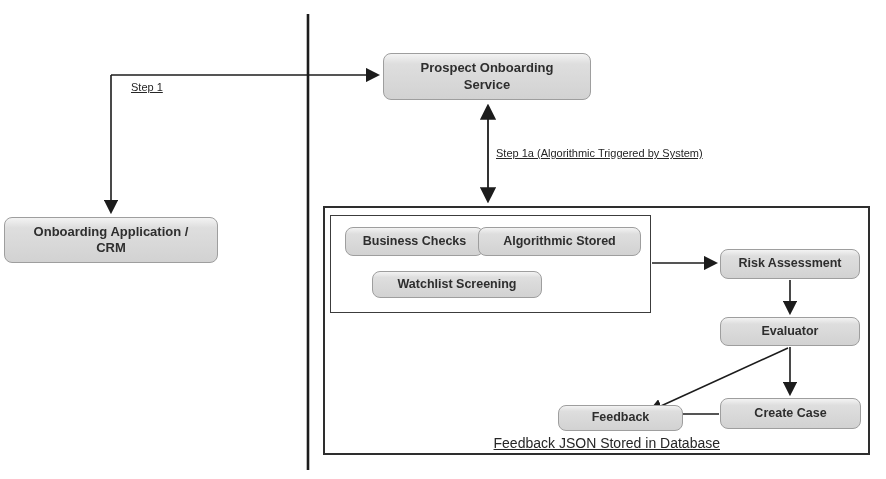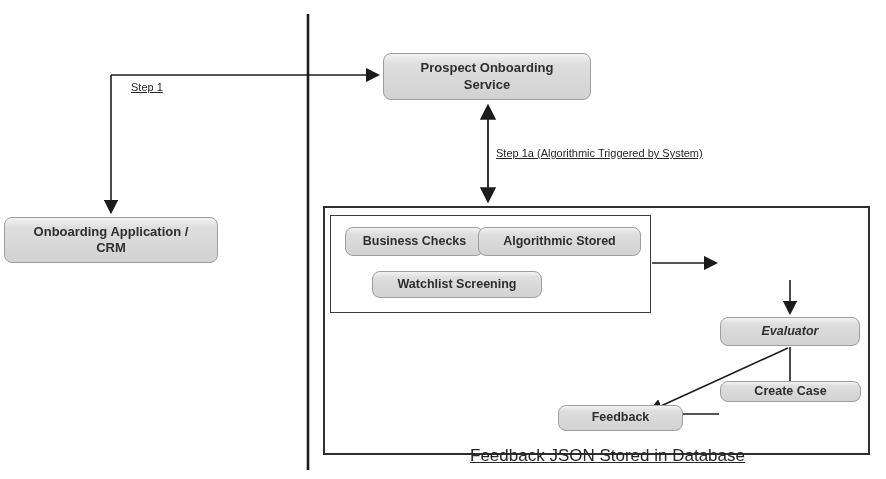--- a/index.html
+++ b/index.html
@@ -66,34 +66,34 @@
   .edge-label{
     position:absolute;
     font-size:11px;
     color:#262626;
     white-space:nowrap;
     text-decoration:underline;
   }
   #label-step1{left:131px;top:81px;}
   #label-step1a{left:496px;top:147px;}
   #label-feedback-note{
-    left:470px;top:446px;width:250px;
-    text-align:left;
-    font-size:17px;
+    left:470px;top:435px;width:250px;
+    text-align:right;
+    font-size:14px;
     font-weight:500;
   }
   
   #node-prospect-service{left:383px;top:53px;width:208px;height:47px;padding:0 30px;}
   #node-onboarding-app{left:4px;top:217px;width:214px;height:46px;padding:8px 22px;}
   #node-business-checks{left:333px;top:227px;width:139px;height:29px;margin-left:12px;}
   #node-algorithmic-scoring{left:478px;top:227px;width:163px;height:29px;}
   #node-watchlist-screening{left:372px;top:271px;width:170px;height:27px;}
   #node-risk-assessment{left:720px;top:249px;width:140px;height:30px;}
-  #node-evaluator{left:720px;top:317px;width:140px;height:29px;font-style:italic;}
-  #node-create-case{left:720px;top:381px;width:141px;height:21px;}
+  #node-evaluator{left:720px;top:317px;width:140px;height:29px;}
+  #node-create-case{left:720px;top:398px;width:141px;height:31px;}
   #node-feedback{left:518px;top:405px;width:125px;height:26px;margin-left:40px;}
 </style>
 </head>
 <body>
 
 <div id="canvas">
 
   <svg id="wires" xmlns="http://www.w3.org/2000/svg" width="886" height="479" viewBox="0 0 886 479">
     <defs>
       <marker id="arrow" viewBox="0 0 10 10" refX="8.5" refY="5" markerWidth="9" markerHeight="9" orient="auto-start-reverse">
@@ -126,20 +126,21 @@
   <div id="node-prospect-service" class="node">Prospect Onboarding Service</div>
 
   <div id="node-onboarding-app" class="node">Onboarding Application / CRM</div>
 
   <div id="node-business-checks" class="node small">Business Checks</div>
 
   <div id="node-algorithmic-scoring" class="node small">Algorithmic Stored</div>
 
   <div id="node-watchlist-screening" class="node small">Watchlist Screening</div>
 
+  <div id="node-risk-assessment" class="node small">Risk Assessment</div>
 
   <div id="node-evaluator" class="node small">Evaluator</div>
 
   <div id="node-create-case" class="node small">Create Case</div>
 
   <div id="node-feedback" class="node small">Feedback</div>
 
   <div id="label-step1" class="edge-label">Step 1</div>
 
   <div id="label-step1a" class="edge-label">Step 1a (Algorithmic Triggered by System)</div>

